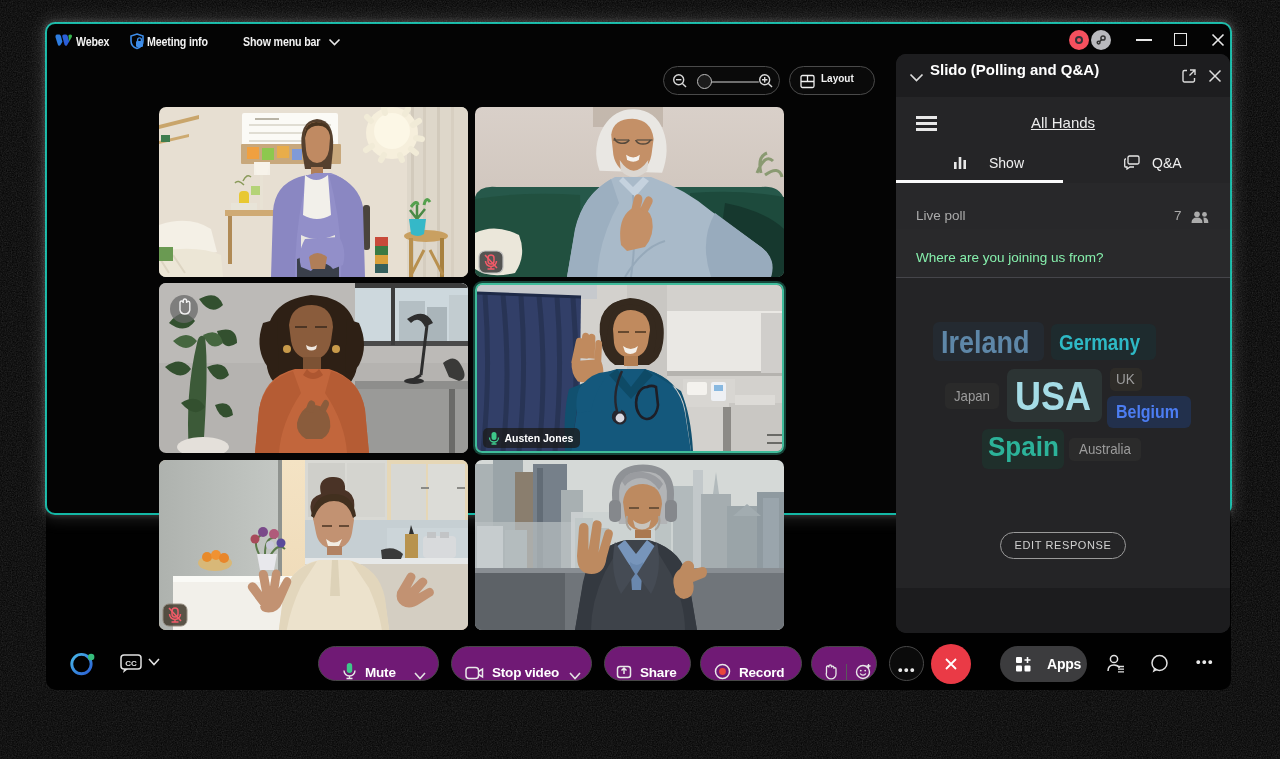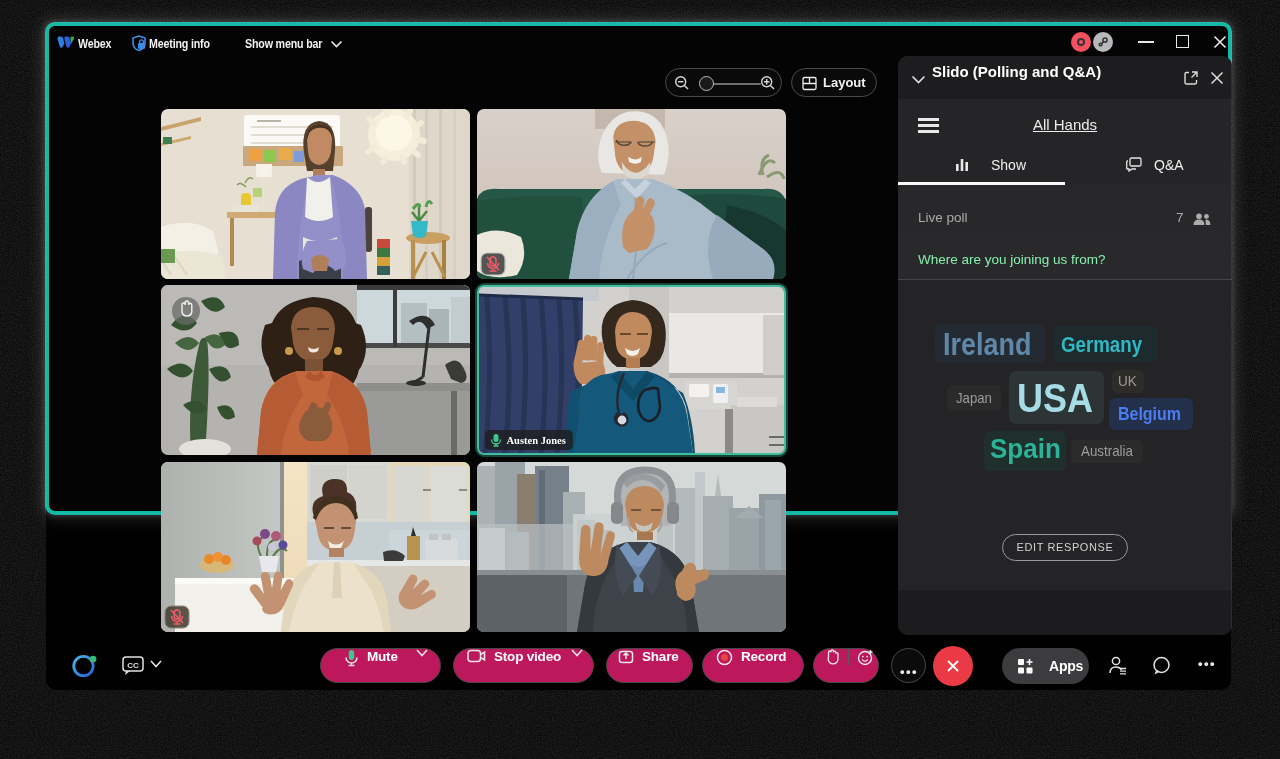--- a/index.html
+++ b/index.html
@@ -1,37 +1,37 @@
 <!DOCTYPE html>
 <html><head>
 <meta charset="utf-8">
 <style>
   * { margin:0; padding:0; box-sizing:border-box; }
   html,body { width:1280px; height:759px; background:#000; overflow:hidden;
     font-family:"Liberation Sans", sans-serif; }
   #stage { position:relative; width:1280px; height:759px; background:#010101; }
   #win { position:absolute; left:45px; top:22px; width:1187px; height:493px;
-    background:#040404; border:4px solid #14b8a6; border-radius:10px;
+    background:#040404; border:2px solid #14b8a6; border-radius:10px;
     box-shadow:0 0 15px 5px rgba(185,185,185,0.16), 0 0 4px 2px rgba(160,160,160,0.18); }
   .abs { position:absolute; }
   
   #titlebar { position:absolute; left:0; top:0; width:100%; height:38px; }
   .tb-label { position:absolute; top:10px; font-size:13px; font-weight:700; color:#f2f2f2; letter-spacing:-0.2px; transform:scaleX(0.82); transform-origin:0 0; }
   
   .toppill { position:absolute; top:42px; height:29px; border:1px solid #4a4a4a;
     border-radius:15px; background:#0a0a0a; display:flex; align-items:center; }
   
-  .tile { position:absolute; width:309px; height:170px; border-radius:7px; overflow:hidden;font-family:Liberation Serif, serif; }
+  .tile { position:absolute; width:309px; height:170px; border-radius:7px; overflow:hidden; }
   .tile svg { display:block; }
   
   #panel { position:absolute; left:849px; top:30px; width:334px; height:579px;
     background:#232325; border-radius:10px; overflow:hidden; }
   
   .botpill { position:absolute; top:622px; height:35px; border:1px solid #474747;
-    border-radius:18px; background:#be185d; display:flex; align-items:flex-start;
+    border-radius:18px; background:#701a75; display:flex; align-items:flex-end;
     color:#fff; font-size:13.5px; font-weight:700; letter-spacing:-0.2px; }
 </style>
 </head>
 <body>
 <div id="stage">
  <svg style="position:absolute;left:0;top:0;z-index:40;mix-blend-mode:screen;pointer-events:none" width="1280" height="759">
    <defs>
      <filter id="gn" x="0" y="0" width="100%" height="100%">
        <feTurbulence type="fractalNoise" baseFrequency="0.8" numOctaves="2" stitchTiles="stitch"></feTurbulence>
        <feColorMatrix type="saturate" values="0"></feColorMatrix>
@@ -90,21 +90,21 @@
       <circle cx="6.7" cy="6.7" r="5" fill="none" stroke="#d9d9d9" stroke-width="1.4"></circle>
       <path d="M10.4 10.4 L14 14" stroke="#d9d9d9" stroke-width="1.4"></path>
       <path d="M4 6.7 H9.4 M6.7 4 V9.4" stroke="#d9d9d9" stroke-width="1.4"></path>
     </svg>
   </div>
   <div class="toppill" style="left:742px;width:86px;">
     <svg class="abs" style="left:10px;top:7px" width="15" height="15" viewBox="0 0 15 15">
       <rect x="1" y="1.5" width="13" height="12" rx="1.5" fill="none" stroke="#eee" stroke-width="1.3"></rect>
       <path d="M1 7.5 H14 M7.5 1.5 V7.5" stroke="#eee" stroke-width="1.3"></path>
     </svg>
-    <div class="abs" style="left:31px;top:6px;font-size:13px;font-weight:600;color:#f2f2f2;">Layout</div>
+    <div class="abs" style="left:31px;top:6px;font-size:10px;font-weight:600;color:#f2f2f2;">Layout</div>
   </div>
 
   <div class="tile" style="left:112px;top:82.5px;">
   <svg width="309" height="170" viewBox="0 0 309 170">
     <rect width="309" height="170" fill="#e7dfd2"></rect>
     <rect x="248" y="0" width="61" height="170" fill="#ded7ca"></rect>
     <rect x="252" y="0" width="3" height="170" fill="#d2cabc"></rect>
     <rect x="264" y="0" width="3" height="170" fill="#d5cdbf"></rect>
     <rect x="278" y="0" width="3" height="170" fill="#d2cabc"></rect>
     <rect x="292" y="0" width="3" height="170" fill="#d7cfc1"></rect>

